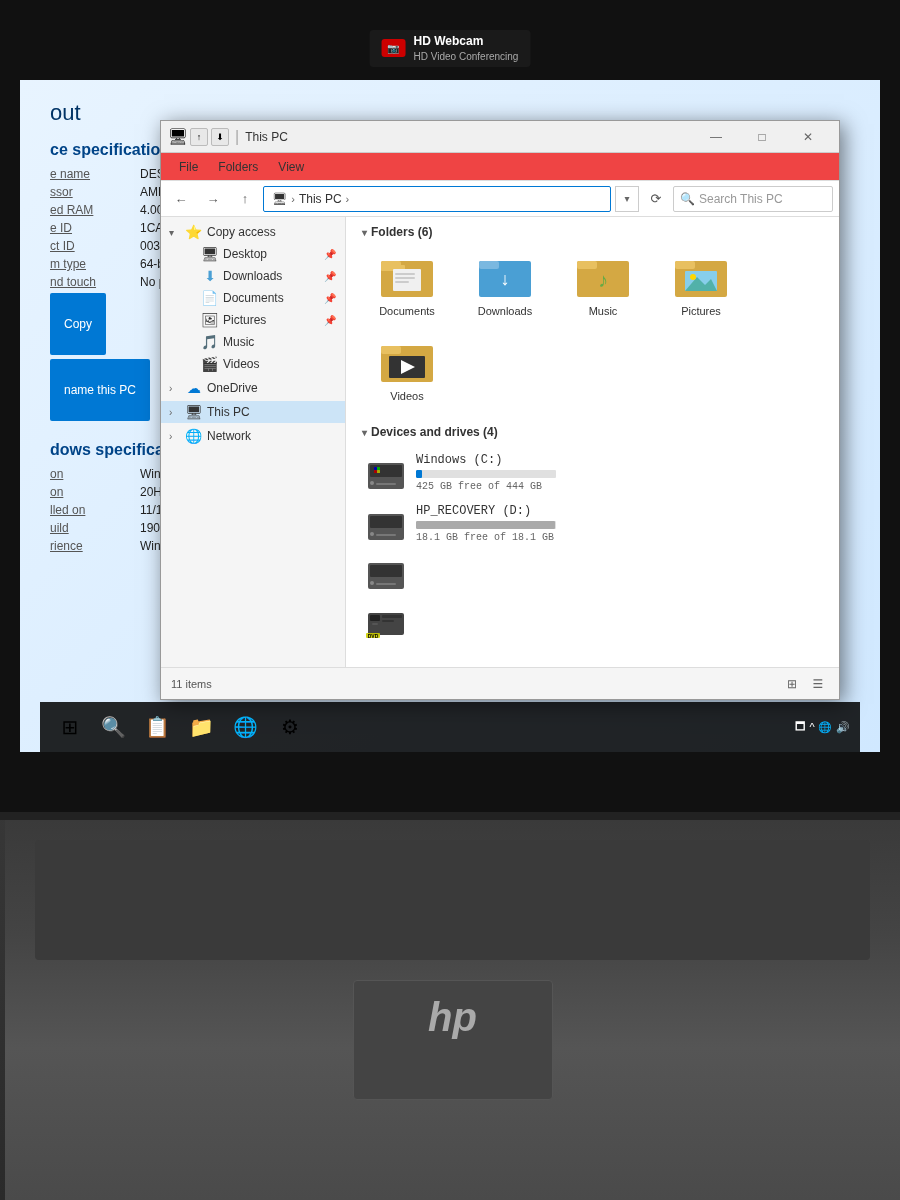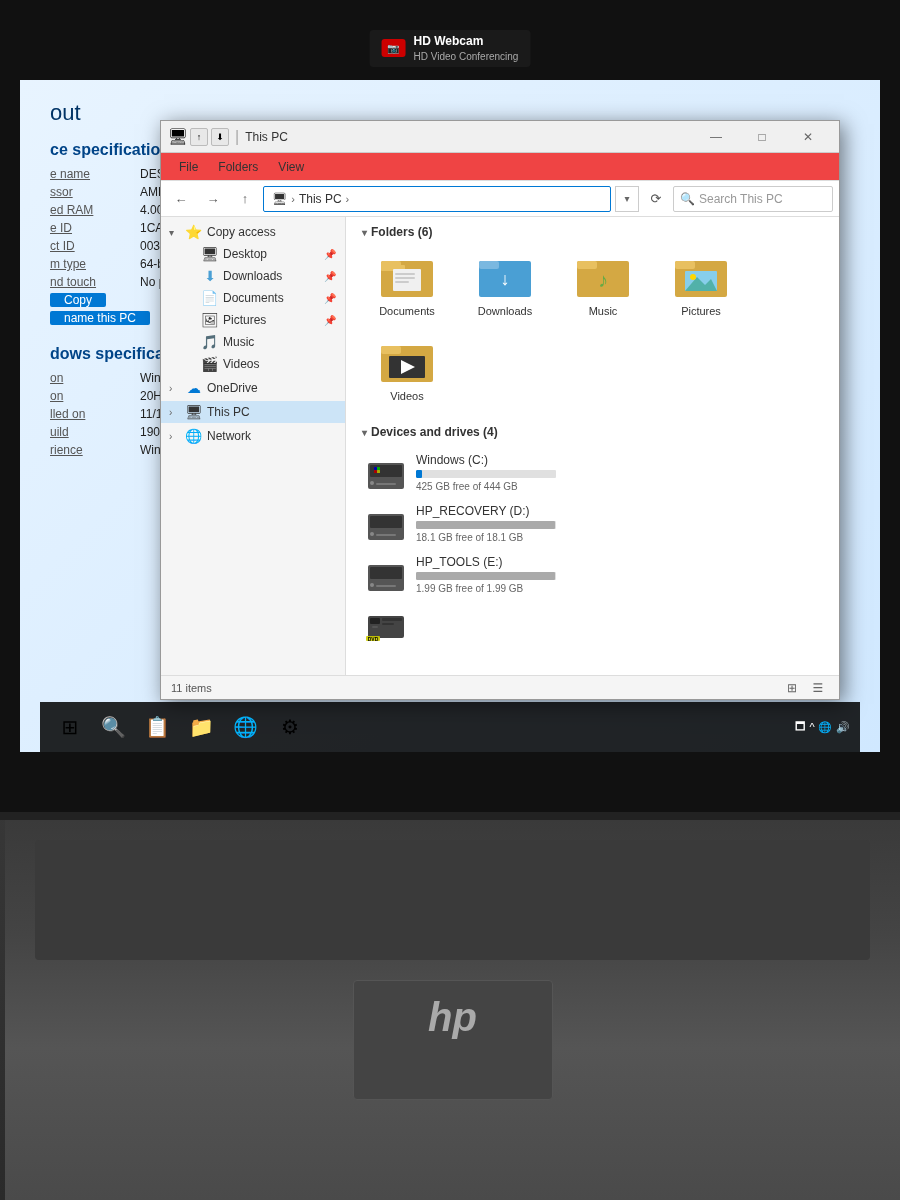--- a/index.html
+++ b/index.html
@@ -108,21 +108,21 @@
       min-width: 80px;
       text-decoration: underline;
     }
     .bg-value {
       color: #222;
     }
     .bg-button {
       background: #0078d4;
       color: white;
       border: none;
-      padding: 0 14px;
+      padding: 24px 14px;
       border-radius: 2px;
       font-size: 12px;
       margin: 4px 0;
       display: block;
     }
 
     
     .file-explorer {
       position: absolute;
       top: 40px;
@@ -407,20 +407,21 @@
     .drive-icon {
       width: 40px;
       height: 36px;
       font-size: 28px;
       display: flex;
       align-items: center;
       justify-content: center;
     }
     .drive-info {
       flex: 1;
+      font-family: Liberation Mono, monospace;
     }
     .drive-name {
       font-size: 12px;
       color: #333;
       font-weight: 500;
     }
     .drive-bar-container {
       width: 140px;
       height: 8px;
       background: #e0e0e0;
@@ -434,21 +435,21 @@
     }
     .drive-bar.blue { background: #0078d4; }
     .drive-bar.gray { background: #aaa; }
     .drive-details {
       font-size: 10px;
       color: #666;
     }
 
     
     .status-bar {
-      height: 24px;
+      height: 32px;
       background: #f5f5f5;
       border-top: 1px solid #ddd;
       display: flex;
       align-items: center;
       padding: 0 10px;
       font-size: 11px;
       color: #555;
       justify-content: space-between;
     }
     .status-right {
@@ -859,27 +860,20 @@
 
               <div class="drive-item">
                 <div class="drive-icon">
                   <svg width="40" height="36" viewBox="0 0 40 36">
                     <rect x="2" y="8" width="36" height="26" rx="2" fill="#555"></rect>
                     <rect x="4" y="10" width="32" height="12" rx="1" fill="#333"></rect>
                     <rect x="4" y="26" width="4" height="4" rx="2" fill="#888"></rect>
                     <rect x="10" y="28" width="20" height="2" rx="1" fill="#777"></rect>
                   </svg>
                 </div>
-                <div class="drive-info">
-                  <div class="drive-name">HP_TOOLS (E:)</div>
-                  <div class="drive-bar-container">
-                    <div class="drive-bar gray" style="width: 99%"></div>
-                  </div>
-                  <div class="drive-details">1.99 GB free of 1.99 GB</div>
-                </div>
               </div>
 
               <div class="drive-item">
                 <div class="drive-icon">
                   <svg width="40" height="36" viewBox="0 0 40 36">
                     <rect x="2" y="10" width="36" height="22" rx="2" fill="#444"></rect>
                     <rect x="4" y="12" width="10" height="6" rx="1" fill="#222"></rect>
                     <rect x="16" y="12" width="20" height="3" rx="1" fill="#333"></rect>
                     <rect x="16" y="17" width="12" height="2" rx="1" fill="#333"></rect>
                     <rect x="6" y="20" width="6" height="2" rx="1" fill="#555"></rect>

